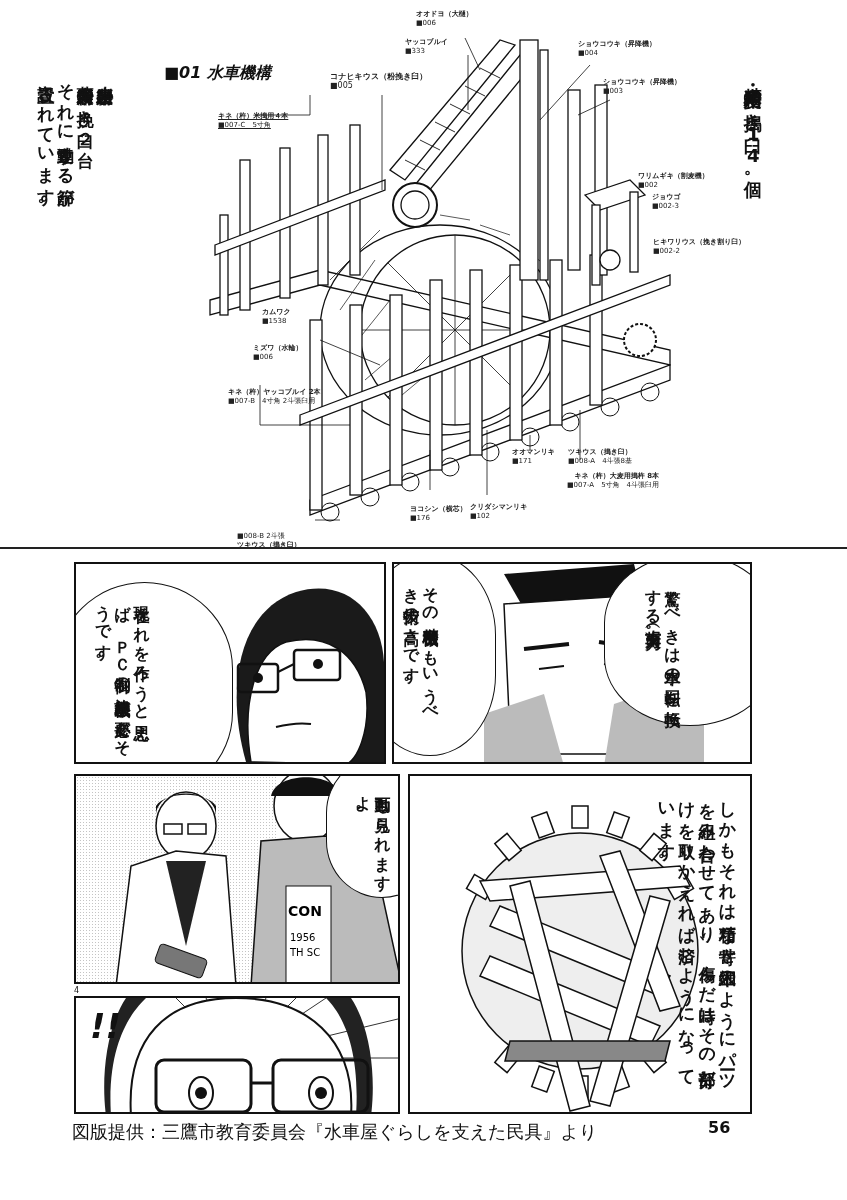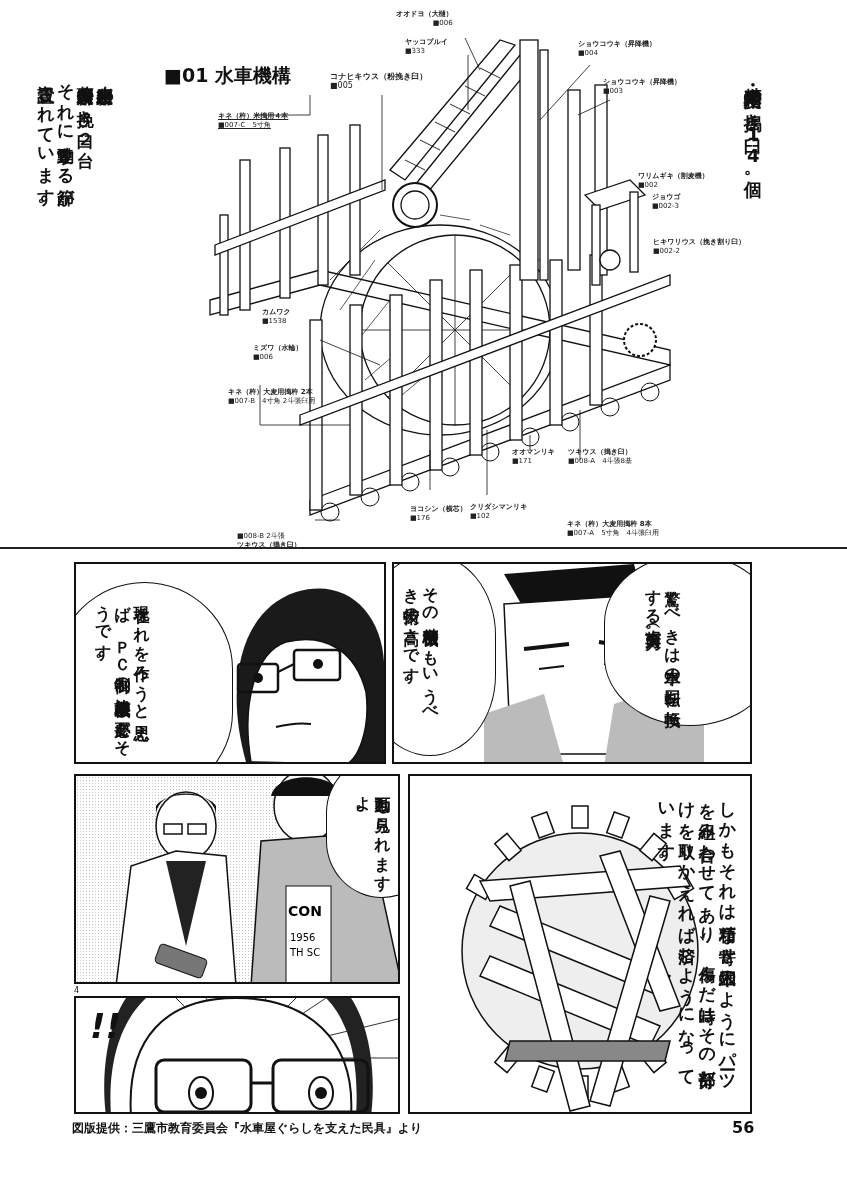--- a/index.html
+++ b/index.html
@@ -1,26 +1,26 @@
 <!DOCTYPE html>
 <html><head>
 <meta charset="utf-8">
 <style>
   html,body{margin:0;padding:0;background:#fff;}
   body{width:847px;height:1200px;position:relative;overflow:hidden;font-family:"DejaVu Sans",sans-serif;color:#111;}
   .abs{position:absolute;}
   .vtext{writing-mode:vertical-rl;text-orientation:upright;font-weight:bold;line-height:1.15;letter-spacing:1px;}
   .lbl{position:absolute;font-size:7px;line-height:9px;white-space:nowrap;color:#222;font-weight:bold;}
   .lbl .code{font-weight:normal;display:block;}
-  .diagram-title{font-size:19px;font-weight:bold;}
+  .diagram-title{font-size:16px;font-weight:bold;font-style:italic;}
   .sep{position:absolute;left:0;top:547px;width:847px;height:2px;background:#222;}
   .panel{position:absolute;border:2px solid #111;background:#fff;overflow:hidden;box-sizing:border-box;}
   .bubble{position:absolute;background:#fff;border:1.5px solid #111;border-radius:50%/40%;}
   .bubble-text{position:absolute;writing-mode:vertical-rl;text-orientation:upright;font-weight:bold;font-size:16px;line-height:1.2;letter-spacing:1px;}
-  .caption{position:absolute;font-size:12px;font-weight:bold;}
+  .caption{position:absolute;font-size:18px;font-weight:normal;}
   .pnum{position:absolute;font-size:16px;font-weight:bold;}
   .panel-num{position:absolute;font-size:8px;}
   .tone{background-image:radial-gradient(#888 0.6px,transparent 0.8px);background-size:3px 3px;}
 </style>
 </head>
 <body>
 
 <div class="abs" style="left:0;top:0;width:847px;height:545px;">
 
   <div class="abs vtext" style="left:36px;top:72px;height:250px;font-size:17px;">
@@ -128,38 +128,38 @@
         <line x1="60" y1="405" x2="150" y2="405"></line>
         <line x1="287" y1="410" x2="287" y2="475"></line>
         <line x1="330" y1="415" x2="330" y2="430"></line>
         <line x1="380" y1="390" x2="380" y2="440"></line>
         <line x1="230" y1="430" x2="230" y2="470"></line>
         <line x1="140" y1="500" x2="115" y2="500"></line>
       </g>
     </g>
   </svg>
 
-  <div class="lbl" style="left:396px;top:10px;text-align:right;"><span>オオドヨ（大樋）</span><span class="code">■006</span></div>
+  <div class="lbl" style="left:416px;top:10px;"><span>オオドヨ（大樋）</span><span class="code">■006</span></div>
   <div class="lbl" style="left:405px;top:38px;"><span>ヤッコブルイ</span><span class="code">■333</span></div>
   <div class="lbl" style="left:578px;top:40px;"><span>ショウコウキ（昇降機）</span><span class="code">■004</span></div>
   <div class="lbl" style="left:603px;top:78px;"><span>ショウコウキ（昇降機）</span><span class="code">■003</span></div>
   <div class="lbl" style="left:330px;top:72px;font-size:8px;"><span>コナヒキウス（粉挽き臼）</span><span class="code">■005</span></div>
   <div class="lbl" style="left:218px;top:112px;text-decoration:underline;"><span>キネ（杵）米搗用４本</span><span class="code">■007-C　5寸角</span></div>
   <div class="lbl" style="left:638px;top:172px;"><span>ワリムギキ（割麦機）</span><span class="code">■002</span></div>
   <div class="lbl" style="left:652px;top:193px;"><span>ジョウゴ</span><span class="code">■002-3</span></div>
   <div class="lbl" style="left:653px;top:238px;"><span>ヒキワリウス（挽き割り臼）</span><span class="code">■002-2</span></div>
   <div class="lbl" style="left:262px;top:308px;"><span>カムワク</span><span class="code">■1538</span></div>
   <div class="lbl" style="left:253px;top:344px;"><span>ミズワ（水輪）</span><span class="code">■006</span></div>
-  <div class="lbl" style="left:228px;top:388px;"><span>キネ（杵）大麦用搗杵 2本</span><span class="code">■007-B　4寸角 2斗張臼用</span></div>
+  <div class="lbl" style="left:228px;top:388px;"><span>キネ（杵）ヤッコブルイ 2本</span><span class="code">■007-B　4寸角 2斗張臼用</span></div>
   <div class="lbl" style="left:512px;top:448px;"><span>オオマンリキ</span><span class="code">■171</span></div>
   <div class="lbl" style="left:568px;top:448px;"><span>ツキウス（搗き臼）</span><span class="code">■008-A　4斗張8基</span></div>
   <div class="lbl" style="left:470px;top:503px;"><span>クリダシマンリキ</span><span class="code">■102</span></div>
   <div class="lbl" style="left:410px;top:505px;"><span>ヨコシン（横芯）</span><span class="code">■176</span></div>
   <div class="lbl" style="left:237px;top:503px;margin-top:29px;"><span class="code">■008-B 2斗張</span><span>ツキウス（搗き臼）</span></div>
-  <div class="lbl" style="left:567px;top:520px;"><span>キネ（杵）大麦用搗杵 8本</span><span class="code">■007-A　5寸角　4斗張臼用</span></div>
+  <div class="lbl" style="left:567px;top:472px;text-align:right;"><span>キネ（杵）大麦用搗杵 8本</span><span class="code">■007-A　5寸角　4斗張臼用</span></div>
 </div>
 
 <div class="sep"></div>
 
 <div class="panel" style="left:74px;top:562px;width:312px;height:202px;">
   <svg class="abs" style="left:140px;top:8px;" width="170" height="192" viewBox="0 0 170 192">
     <path d="M30,190 C10,120 20,40 80,20 C130,5 165,40 168,90 L168,192" fill="#1a1a1a"></path>
     <path d="M35,190 C25,130 40,80 70,70 C110,60 140,80 150,120 C155,160 140,190 130,192 Z" fill="#fff" stroke="#111" stroke-width="1.5"></path>
     <rect x="22" y="92" width="40" height="28" rx="3" fill="none" stroke="#111" stroke-width="2.5"></rect>
     <rect x="78" y="78" width="46" height="30" rx="3" fill="none" stroke="#111" stroke-width="2.5"></rect>
@@ -261,13 +261,13 @@
       <polygon points="60,100 80,95 140,320 120,325"></polygon>
       <polygon points="150,70 170,65 230,220 210,225"></polygon>
       <polygon points="200,110 220,115 160,320 140,315"></polygon>
       <polygon points="60,255 220,255 215,275 55,275" fill="#888"></polygon>
     </g>
   </svg>
   <div class="bubble-text" style="right:12px;top:14px;height:300px;font-size:17px;">しかもそれは精巧な寄せ木細工のようにパーツを組み合わせてあり、傷んだ時はその部分だけを取りかえれば済むようになっています。</div>
 </div>
 
 <div class="caption" style="left:72px;top:1120px;">図版提供：三鷹市教育委員会『水車屋ぐらしを支えた民具』より</div>
-<div class="pnum" style="left:732px;top:1118px;">56</div>
+<div class="pnum" style="left:708px;top:1118px;">56</div>
 
 </body></html>

